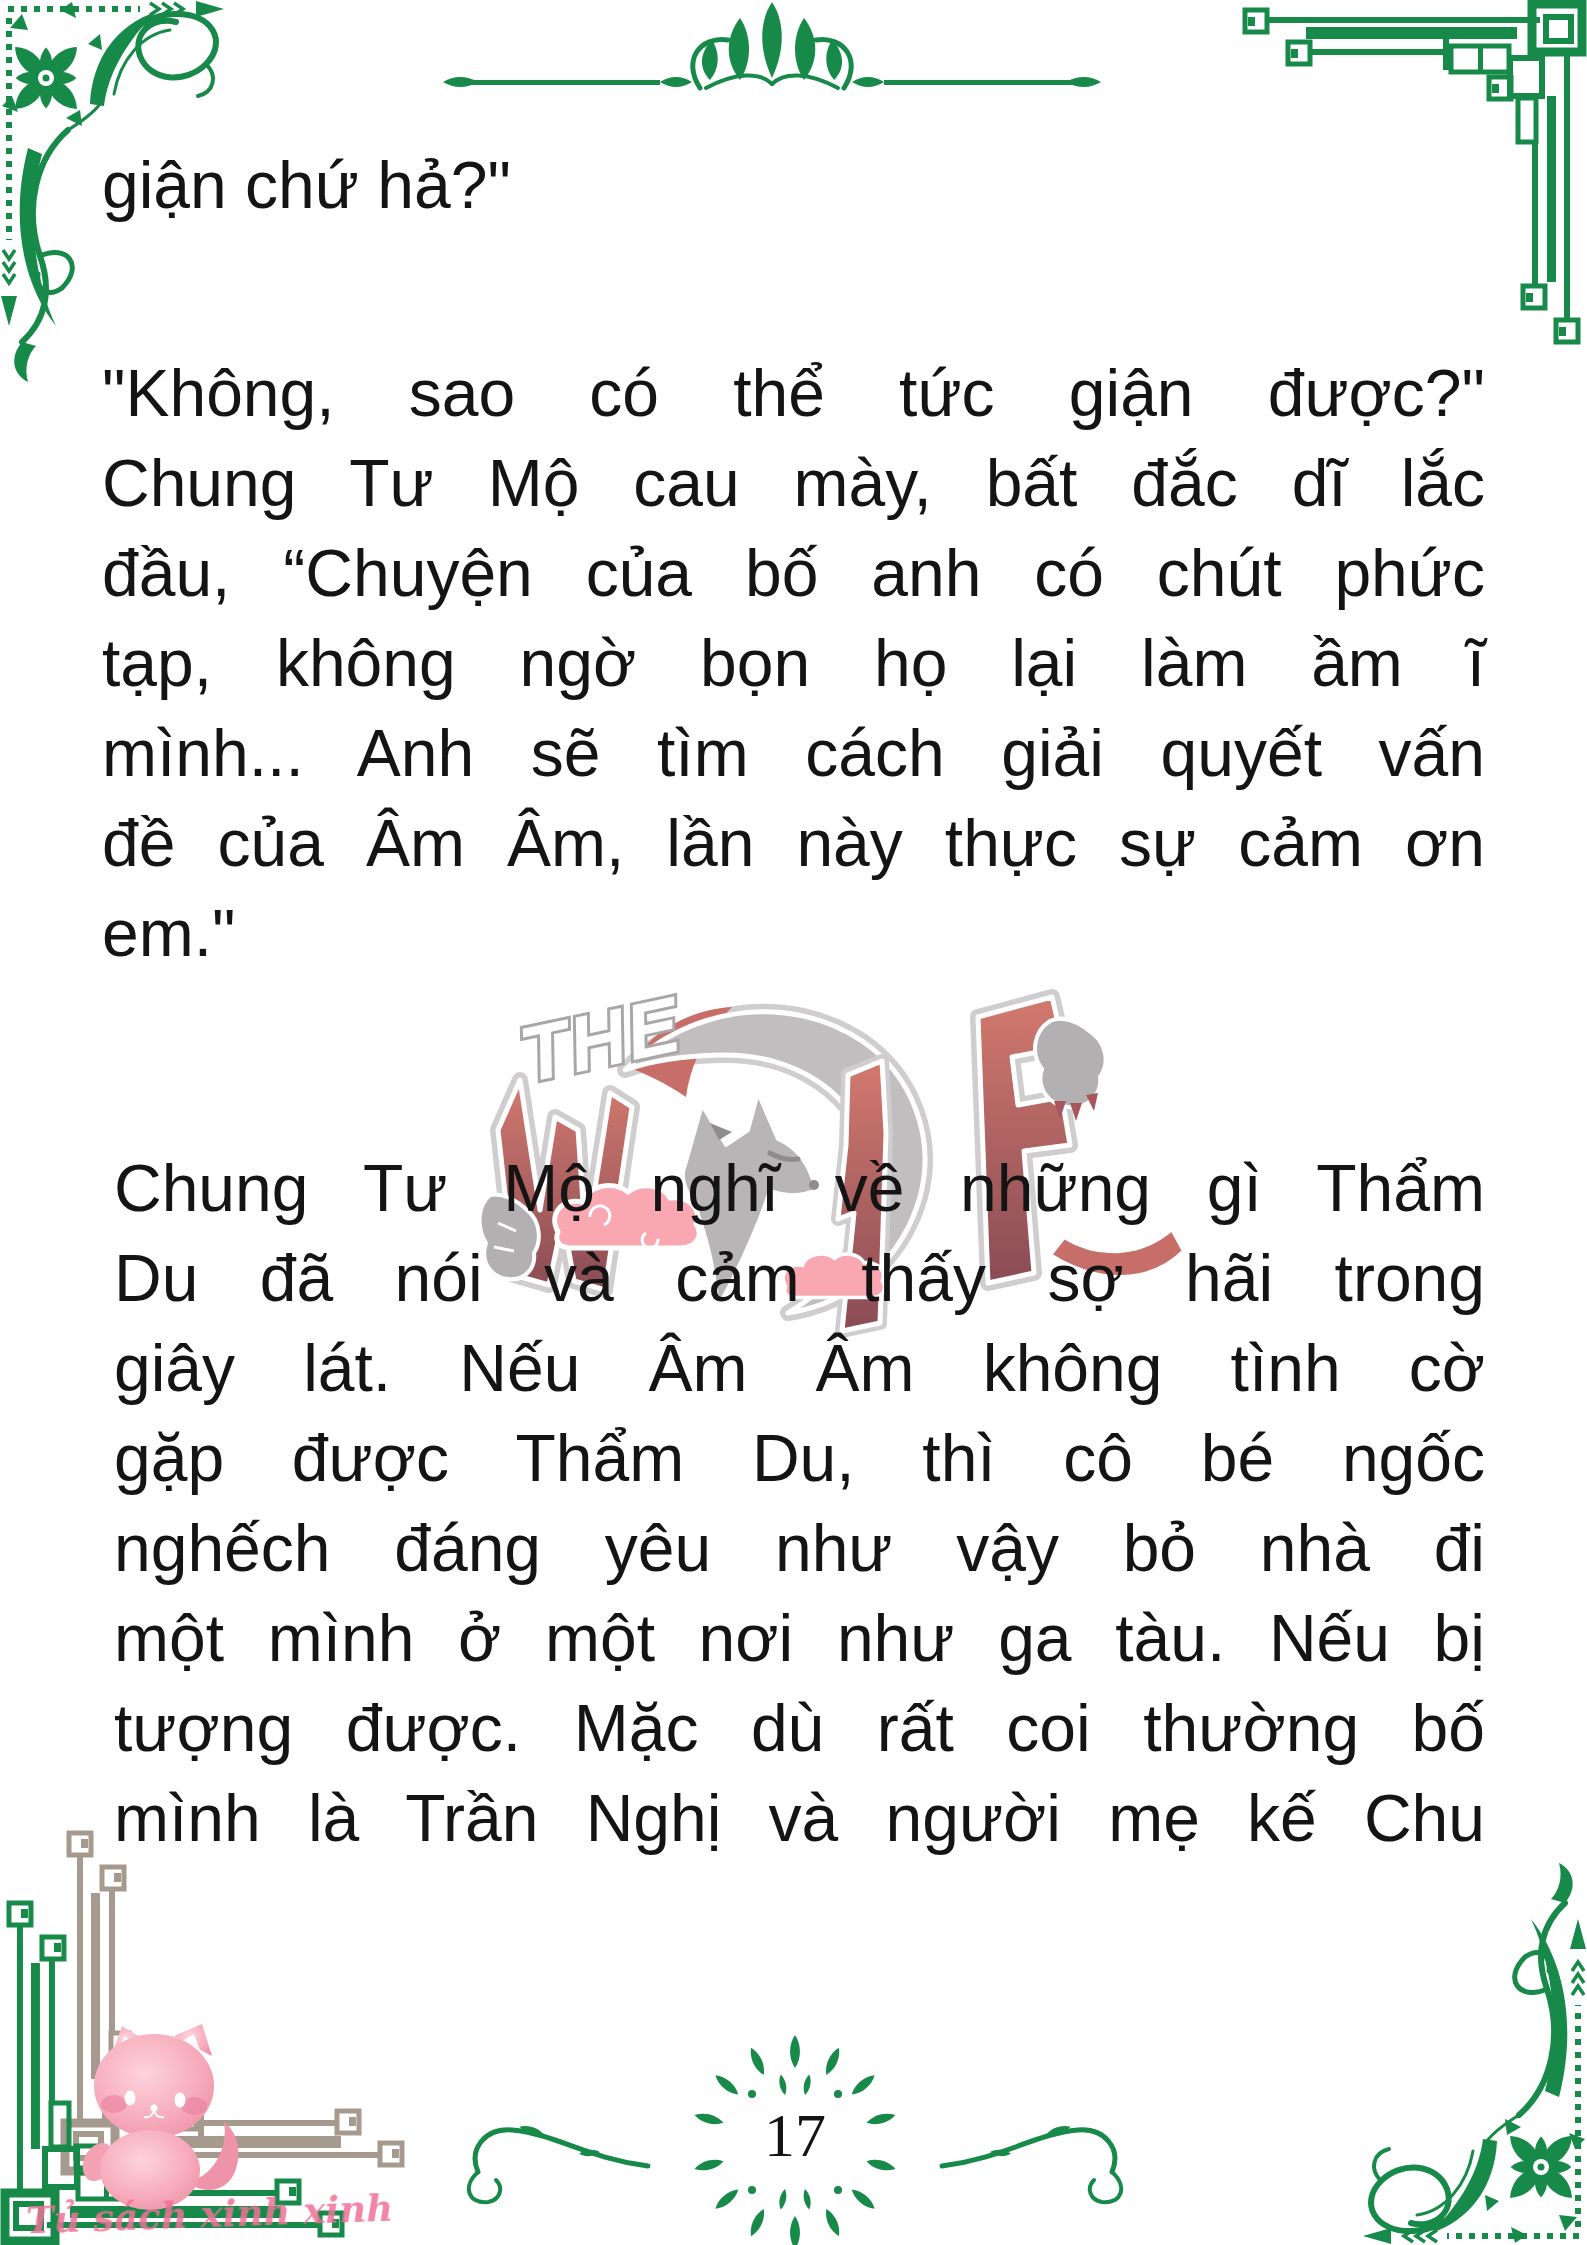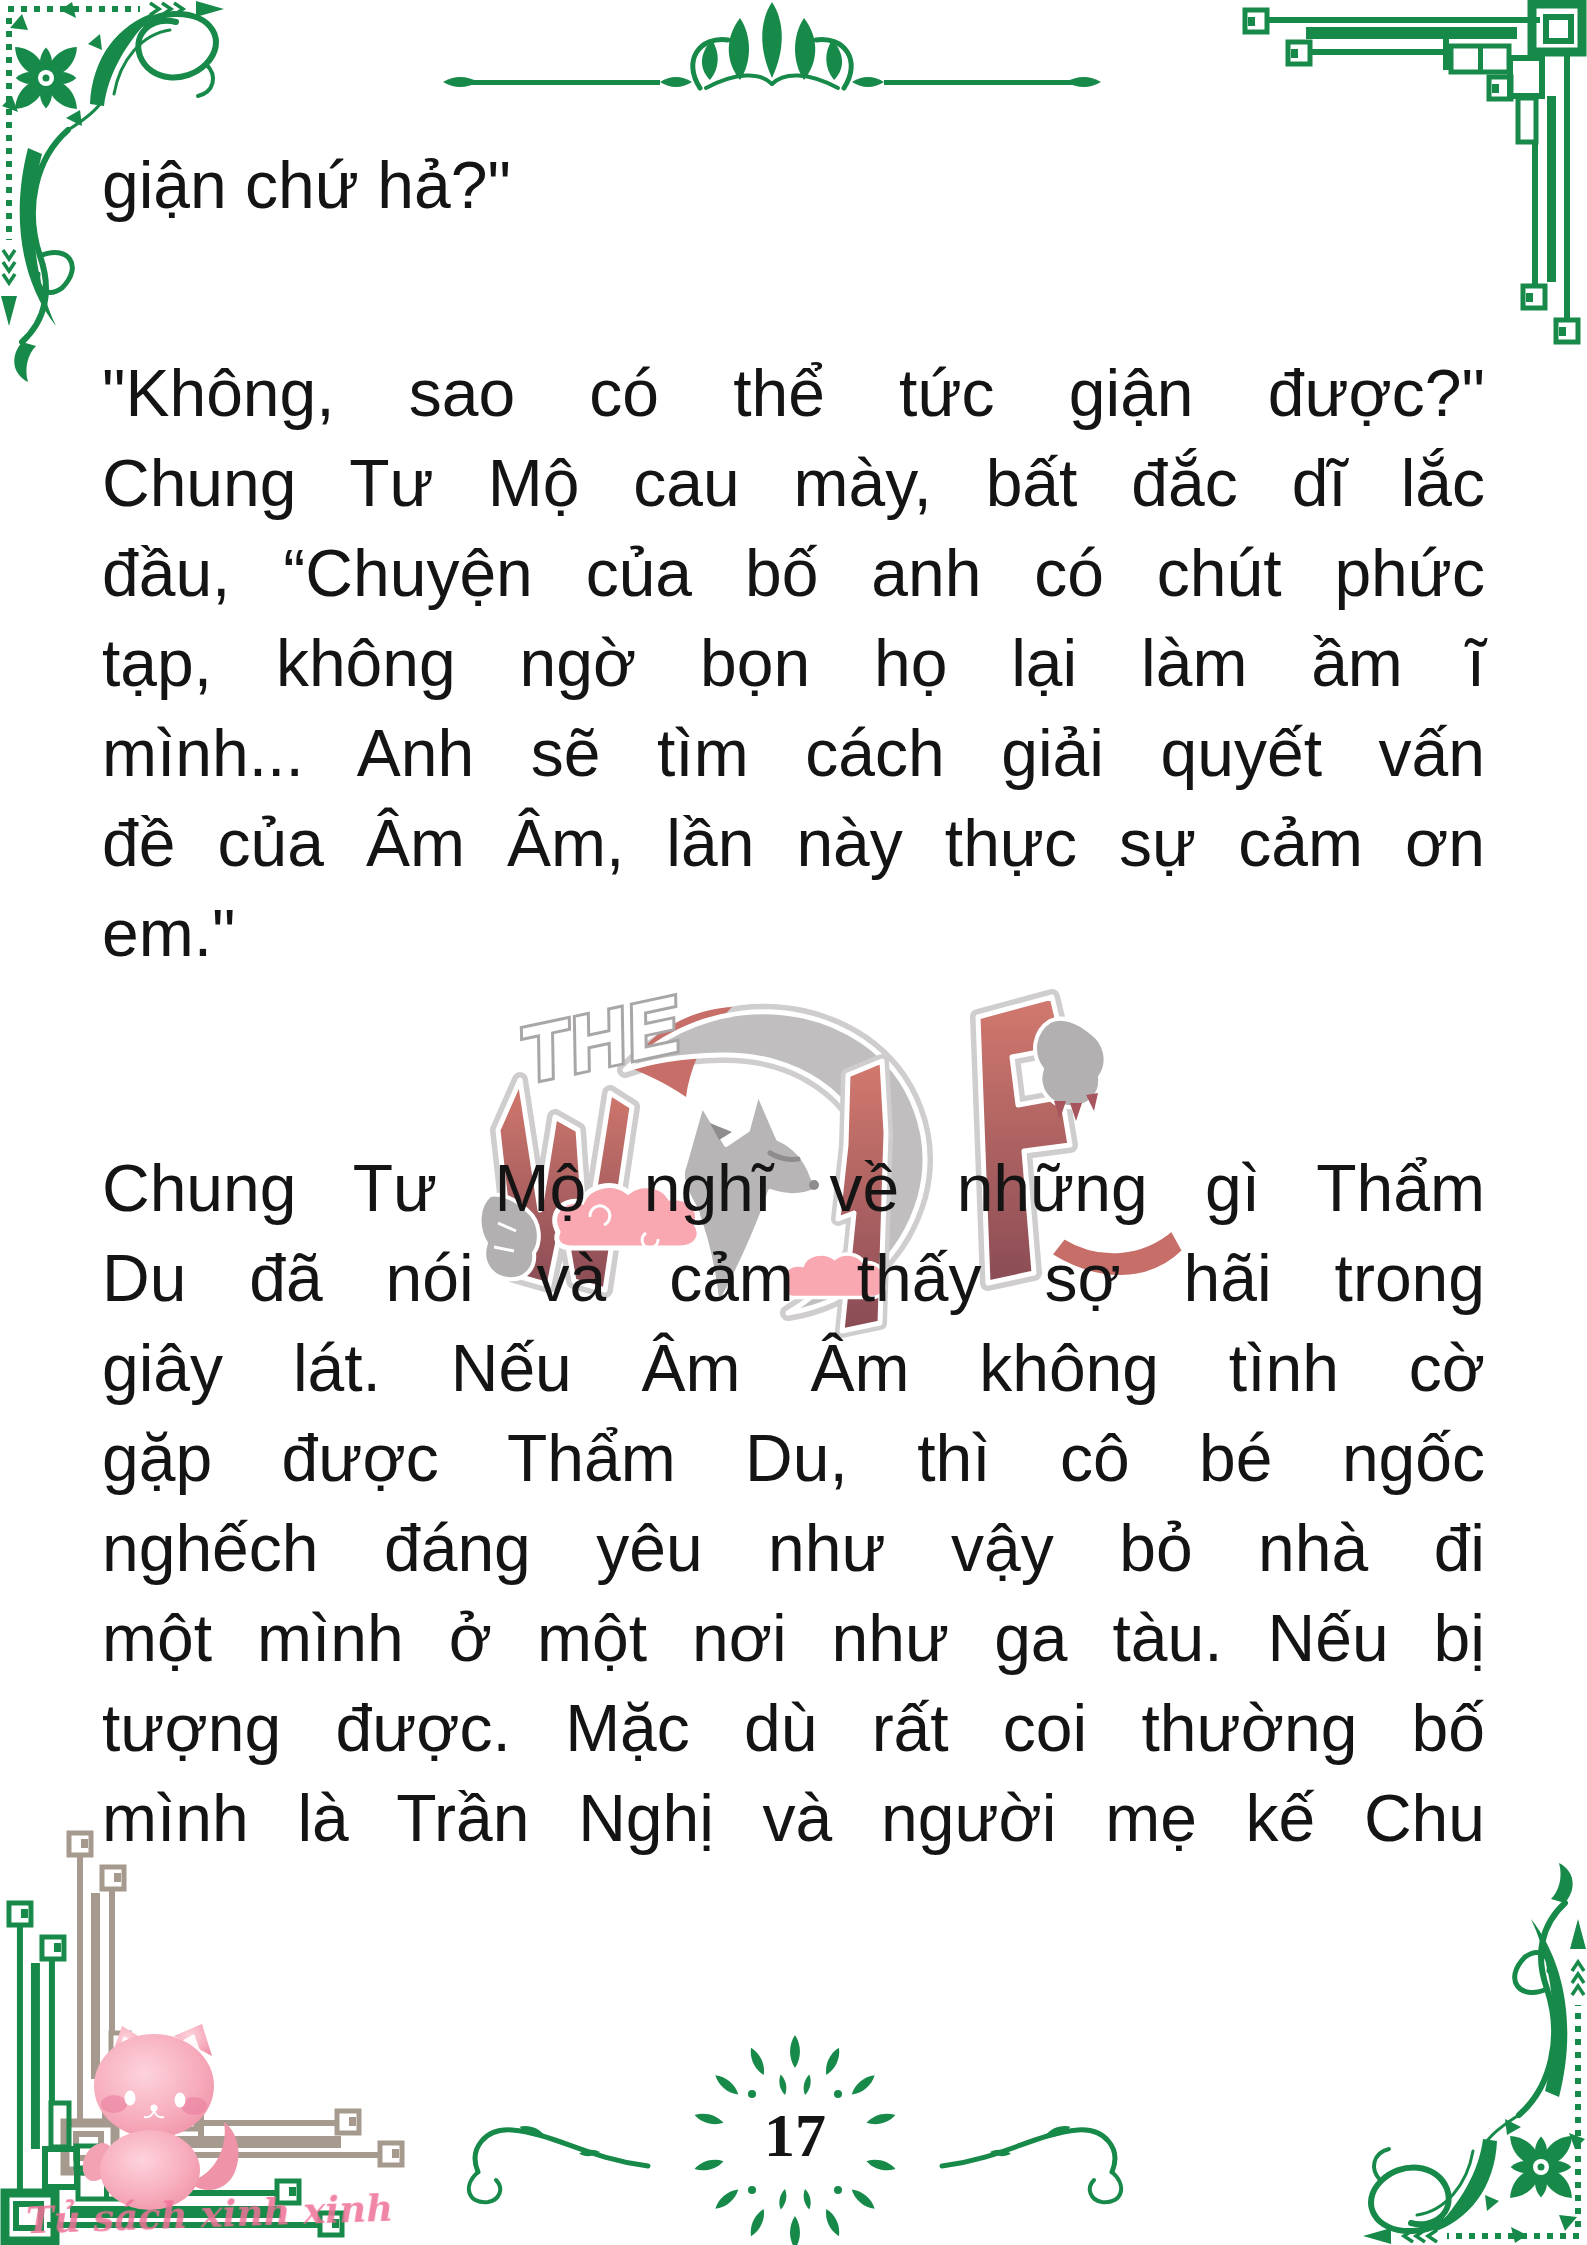--- a/index.html
+++ b/index.html
@@ -13,24 +13,24 @@
   .orn-layer{position:absolute;left:0;top:0;z-index:1;}
   .watermark{position:absolute;left:450px;top:955px;width:760px;height:385px;z-index:2;}
   .page-text{
     position:absolute;left:102px;top:140px;width:1383px;z-index:3;
     font-size:66px;line-height:90px;color:#141414;font-weight:400;
     letter-spacing:0px;
   }
   .tline{text-align:justify;text-align-last:justify;white-space:normal;}
   .para:not(.cont) .tline:last-child{text-align-last:left;}
   .para.p2{margin-top:118px;}
-  .para.p3{margin-top:165px;}
+  .para.p3{margin-top:165px;margin-left:12px;}
   .page-number{
     position:absolute;left:745px;top:2100px;width:100px;z-index:3;
-    font-family:"Liberation Serif", serif;font-weight:bold;
+    font-family:"Liberation Serif", serif;font-weight:normal;
     font-size:62px;color:#141414;text-align:center;
   }
   .cat{position:absolute;left:76px;top:2022px;width:168px;height:195px;z-index:4;}
   .imprint{
     position:absolute;left:26px;top:2192px;z-index:5;
     font-family:"DejaVu Serif", serif;font-style:italic;font-weight:bold;
     font-size:37px;color:rgba(238,112,150,0.85);
     transform:rotate(-2deg);white-space:nowrap;
   }
 </style>

